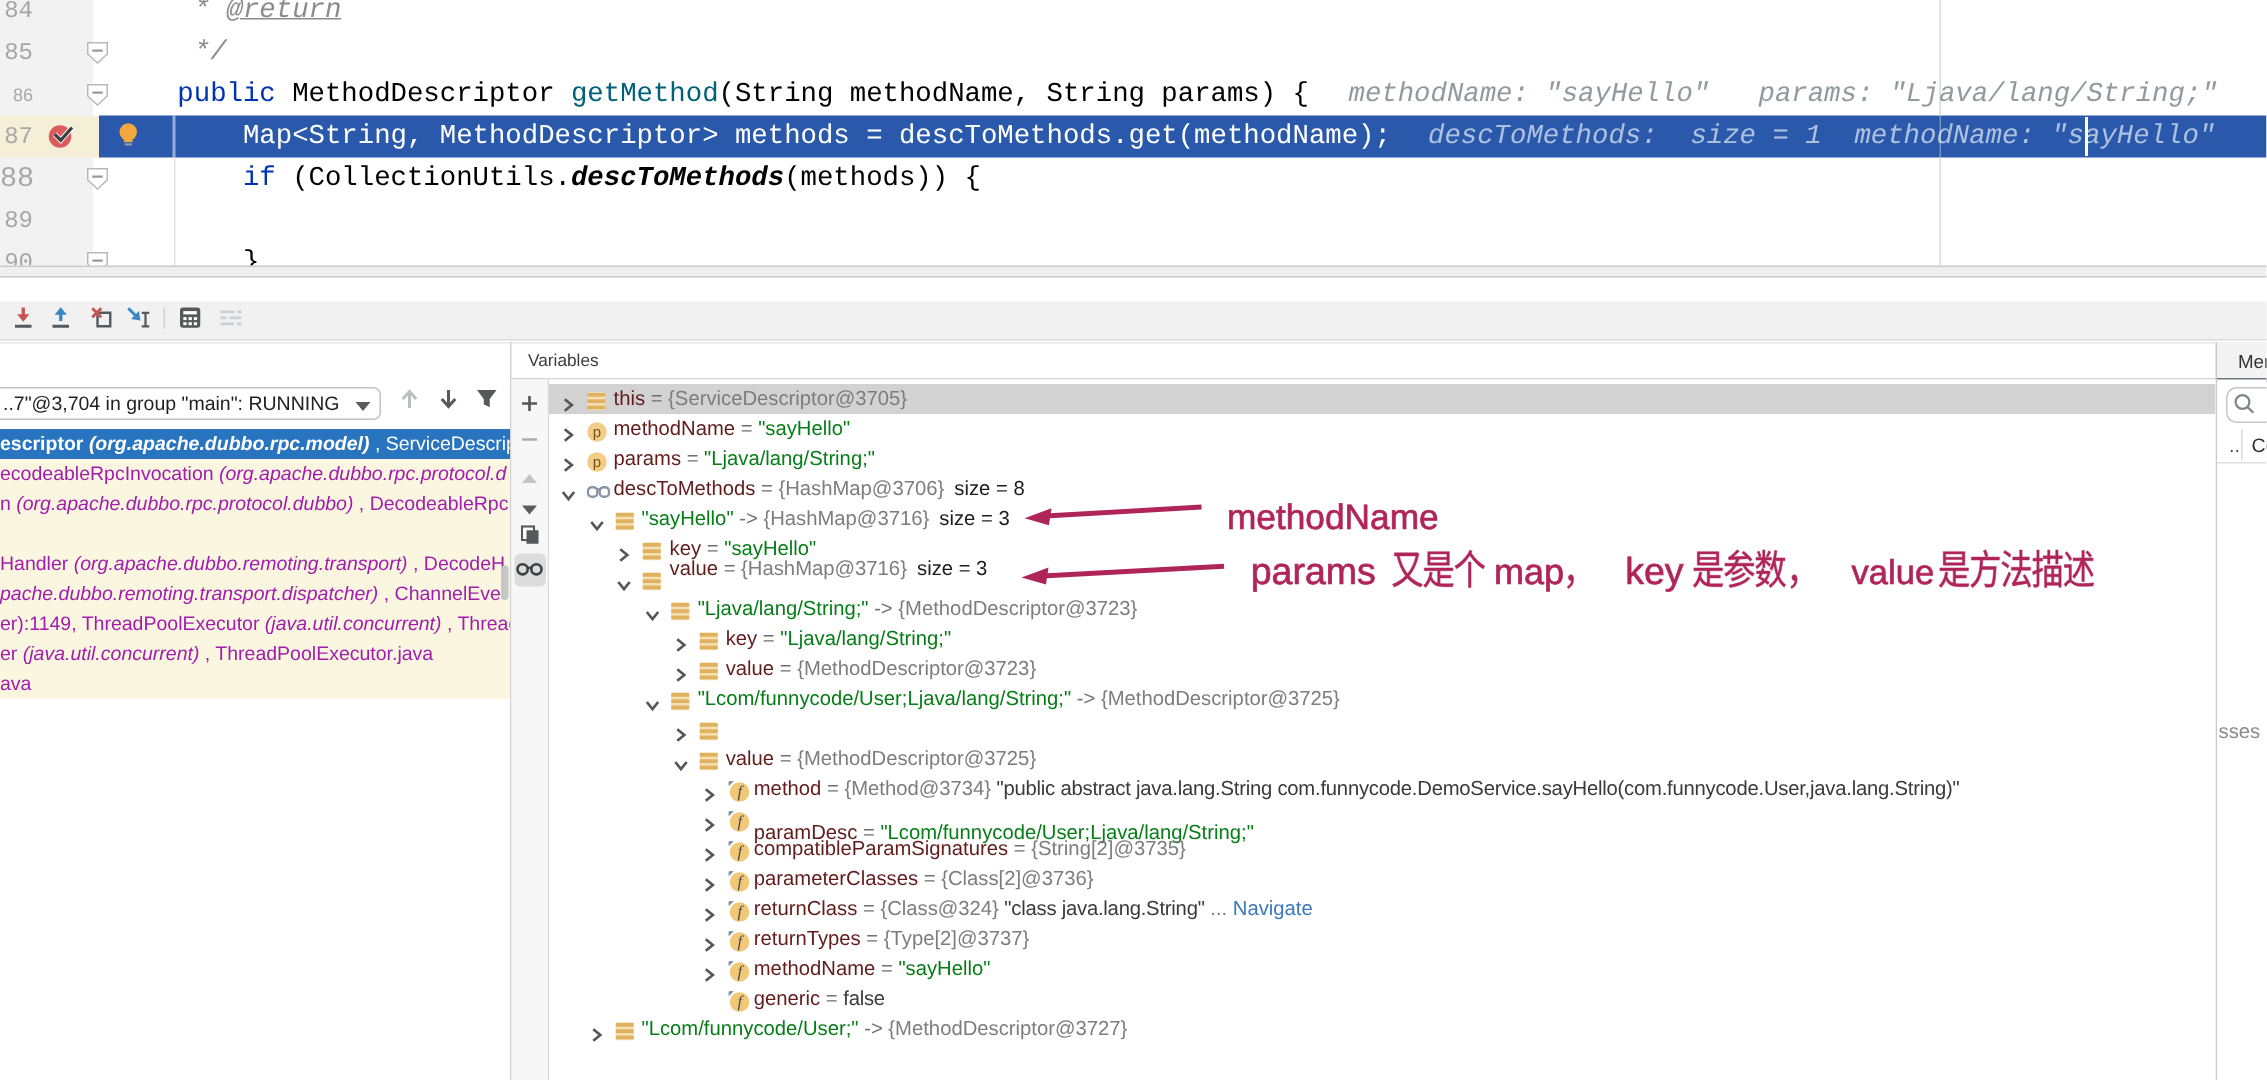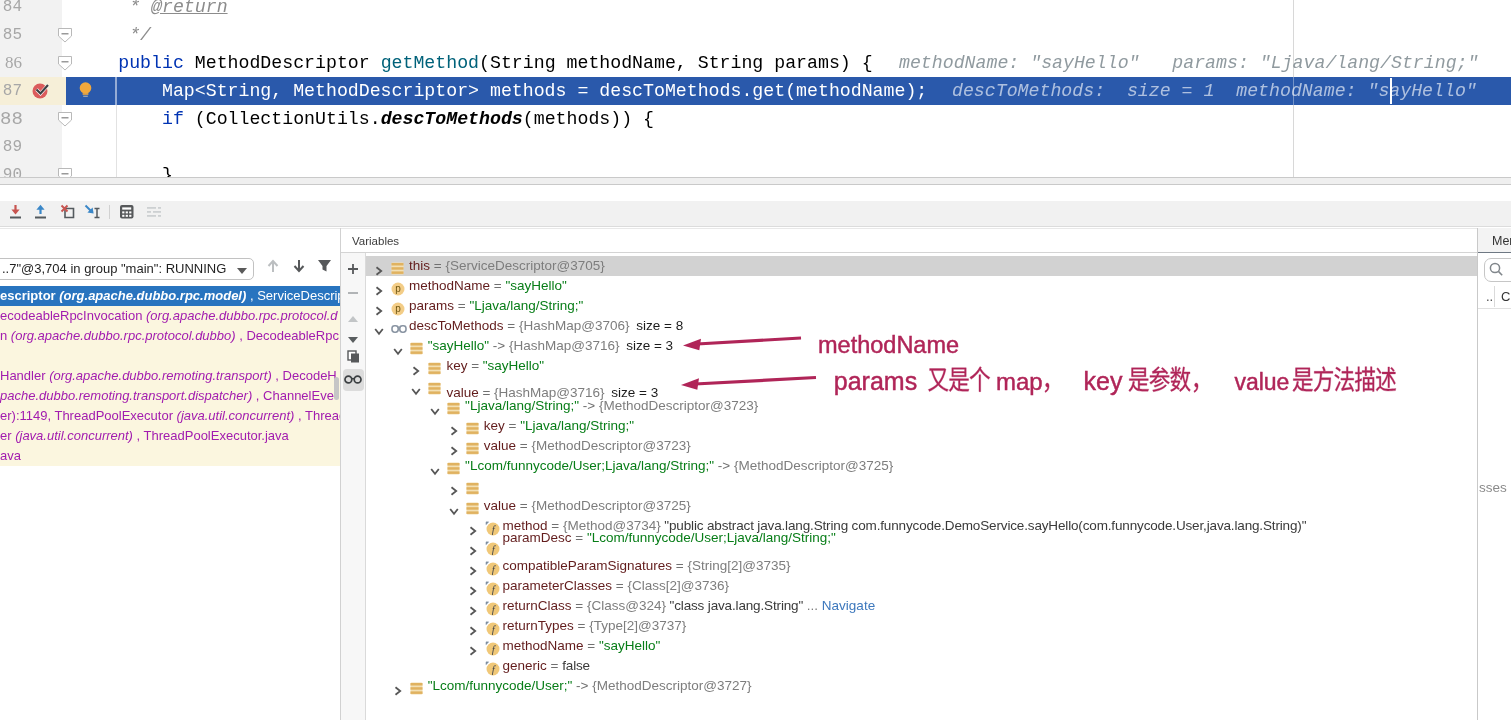--- a/index.html
+++ b/index.html
@@ -18,21 +18,21 @@
 <div class="abs" style="left:0;top:0;width:62px;height:177px;background:#f2f2f2"></div>
 <div class="abs" style="left:0;top:77px;width:66px;height:28px;background:#f6efd8"></div>
 <div class="abs" style="left:66px;top:77px;width:1445px;height:28px;background:#2a59ab"></div>
 <div class="abs" style="left:116px;top:105px;width:1px;height:72px;background:#e2e2e2"></div>
 <div class="abs" style="left:115px;top:77px;width:2px;height:28px;background:rgba(255,255,255,.5)"></div>
 <div class="abs" style="left:1293px;top:0;width:1px;height:77px;background:#d8d8d8"></div>
 <div class="abs" style="left:1293px;top:77px;width:1px;height:28px;background:rgba(255,255,255,.35)"></div>
 <div class="abs" style="left:1293px;top:105px;width:1px;height:72px;background:#d8d8d8"></div>
 <div class="abs" style="left:0px;top:-3px;width:22px;height:20px;line-height:20px;font-family:'Liberation Mono',monospace;font-size:16px;color:#a7a7a7;text-align:right">84</div>
 <div class="abs" style="left:0px;top:25px;width:22px;height:20px;line-height:20px;font-family:'Liberation Mono',monospace;font-size:16px;color:#a7a7a7;text-align:right">85</div>
-<div class="abs" style="left:0px;top:53px;width:22px;height:20px;line-height:20px;font-family:Liberation Serif, serif;font-size:17px;color:#a7a7a7;text-align:right">86</div>
+<div class="abs" style="left:0px;top:53px;width:22px;height:20px;line-height:20px;font-family:Liberation Sans, sans-serif;font-size:12px;color:#a7a7a7;text-align:right">86</div>
 <div class="abs" style="left:0px;top:81px;width:22px;height:20px;line-height:20px;font-family:'Liberation Mono',monospace;font-size:16px;color:#a7a7a7;text-align:right">87</div>
 <div class="abs" style="left:0px;top:109px;width:22px;height:20px;line-height:20px;font-family:'Liberation Mono',monospace;font-size:19px;color:#a7a7a7;text-align:right">88</div>
 <div class="abs" style="left:0px;top:137px;width:22px;height:20px;line-height:20px;font-family:'Liberation Mono',monospace;font-size:16px;color:#a7a7a7;text-align:right">89</div>
 <div class="abs" style="left:0px;top:165px;width:22px;height:20px;line-height:20px;font-family:'Liberation Mono',monospace;font-size:16px;color:#a7a7a7;text-align:right">90</div>
 <svg class="abs" style="left:57px;top:28px" width="16" height="15" viewBox="0 0 16 15">
       <path d="M1.5 0.5 H14.5 V8 L8 14 L1.5 8 Z" fill="#fff" stroke="#b9b9b9"></path>
       <rect x="4.5" y="5" width="7" height="1.5" fill="#9a9a9a"></rect>
     </svg>
 <svg class="abs" style="left:57px;top:56px" width="16" height="15" viewBox="0 0 16 15">
       <path d="M1.5 0.5 H14.5 V8 L8 14 L1.5 8 Z" fill="#fff" stroke="#b9b9b9"></path>
@@ -220,21 +220,21 @@
 <div class="row" style="left:80.4px;top:103px"><span class="n">key</span><span class="eq"> = </span><span class="str">"sayHello"</span></div>
 <div class="abs" style="left:45.4px;top:128px"><svg width="10" height="10" viewBox="0 0 10 10" style="vertical-align:middle">
         <path d="M1.2 3 L5 7.7 L8.8 3" fill="none" stroke="#575757" stroke-width="1.8"></path>
       </svg></div>
 <div class="abs" style="left:62.4px;top:126px"><svg width="13" height="13" viewBox="0 0 13 13" style="vertical-align:middle">
         <rect x="0.5" y="0.5" width="12" height="12" rx="1.2" fill="#f3e0b4"></rect>
         <rect x="0.5" y="1" width="12" height="2.5" fill="#e0b260"></rect>
         <rect x="0.5" y="5.2" width="12" height="2.5" fill="#e0b260"></rect>
         <rect x="0.5" y="9.4" width="12" height="2.5" fill="#e0b260"></rect>
       </svg></div>
-<div class="row" style="left:80.4px;top:130px"><span class="n">value</span><span class="eq"> = </span><span class="ref">{HashMap@3716}</span><span class="sz"> size = 3</span></div>
+<div class="row" style="left:80.4px;top:116px"><span class="n">value</span><span class="eq"> = </span><span class="ref">{HashMap@3716}</span><span class="sz"> size = 3</span></div>
 <div class="abs" style="left:64.1px;top:148px"><svg width="10" height="10" viewBox="0 0 10 10" style="vertical-align:middle">
         <path d="M1.2 3 L5 7.7 L8.8 3" fill="none" stroke="#575757" stroke-width="1.8"></path>
       </svg></div>
 <div class="abs" style="left:81.1px;top:146px"><svg width="13" height="13" viewBox="0 0 13 13" style="vertical-align:middle">
         <rect x="0.5" y="0.5" width="12" height="12" rx="1.2" fill="#f3e0b4"></rect>
         <rect x="0.5" y="1" width="12" height="2.5" fill="#e0b260"></rect>
         <rect x="0.5" y="5.2" width="12" height="2.5" fill="#e0b260"></rect>
         <rect x="0.5" y="9.4" width="12" height="2.5" fill="#e0b260"></rect>
       </svg></div>
 <div class="row" style="left:99.1px;top:143px"><span class="str">"Ljava/lang/String;"</span><span class="eq"> -&gt; </span><span class="ref">{MethodDescriptor@3723}</span></div>
@@ -297,21 +297,21 @@
       </svg></div>
 <div class="row" style="left:136.5px;top:263px"><span class="n">method</span><span class="eq"> = </span><span class="ref">{Method@3734}</span><span class="ts"> "public abstract java.lang.String com.funnycode.DemoService.sayHello(com.funnycode.User,java.lang.String)"</span></div>
 <div class="abs" style="left:101.5px;top:288px"><svg width="9" height="10" viewBox="0 0 9 10" style="vertical-align:middle">
         <path d="M2.5 1.2 L7.2 5 L2.5 8.8" fill="none" stroke="#575757" stroke-width="1.8"></path>
       </svg></div>
 <div class="abs" style="left:118.5px;top:286px"><svg width="15" height="15" viewBox="0 0 15 15" style="vertical-align:middle">
         <circle cx="8" cy="8" r="6.5" fill="#f0c878"></circle>
         <text x="8.2" y="11.6" font-size="11" font-family="Liberation Serif" font-style="italic" fill="#4a4a4a" text-anchor="middle">f</text>
         <path d="M0.8 4.2 L4.2 0.8 L1.6 0.6 Q0.7 0.7 0.7 1.7 Z" fill="#7d8ea0"></path>
       </svg></div>
-<div class="row" style="left:136.5px;top:275px"><span class="n">paramDesc</span><span class="eq"> = </span><span class="str">"Lcom/funnycode/User;Ljava/lang/String;"</span></div>
+<div class="row" style="left:136.5px;top:292px"><span class="n">paramDesc</span><span class="eq"> = </span><span class="str">"Lcom/funnycode/User;Ljava/lang/String;"</span></div>
 <div class="abs" style="left:101.5px;top:308px"><svg width="9" height="10" viewBox="0 0 9 10" style="vertical-align:middle">
         <path d="M2.5 1.2 L7.2 5 L2.5 8.8" fill="none" stroke="#575757" stroke-width="1.8"></path>
       </svg></div>
 <div class="abs" style="left:118.5px;top:306px"><svg width="15" height="15" viewBox="0 0 15 15" style="vertical-align:middle">
         <circle cx="8" cy="8" r="6.5" fill="#f0c878"></circle>
         <text x="8.2" y="11.6" font-size="11" font-family="Liberation Serif" font-style="italic" fill="#4a4a4a" text-anchor="middle">f</text>
         <path d="M0.8 4.2 L4.2 0.8 L1.6 0.6 Q0.7 0.7 0.7 1.7 Z" fill="#7d8ea0"></path>
       </svg></div>
 <div class="row" style="left:136.5px;top:303px"><span class="n">compatibleParamSignatures</span><span class="eq"> = </span><span class="ref">{String[2]@3735}</span></div>
 <div class="abs" style="left:101.5px;top:328px"><svg width="9" height="10" viewBox="0 0 9 10" style="vertical-align:middle">

